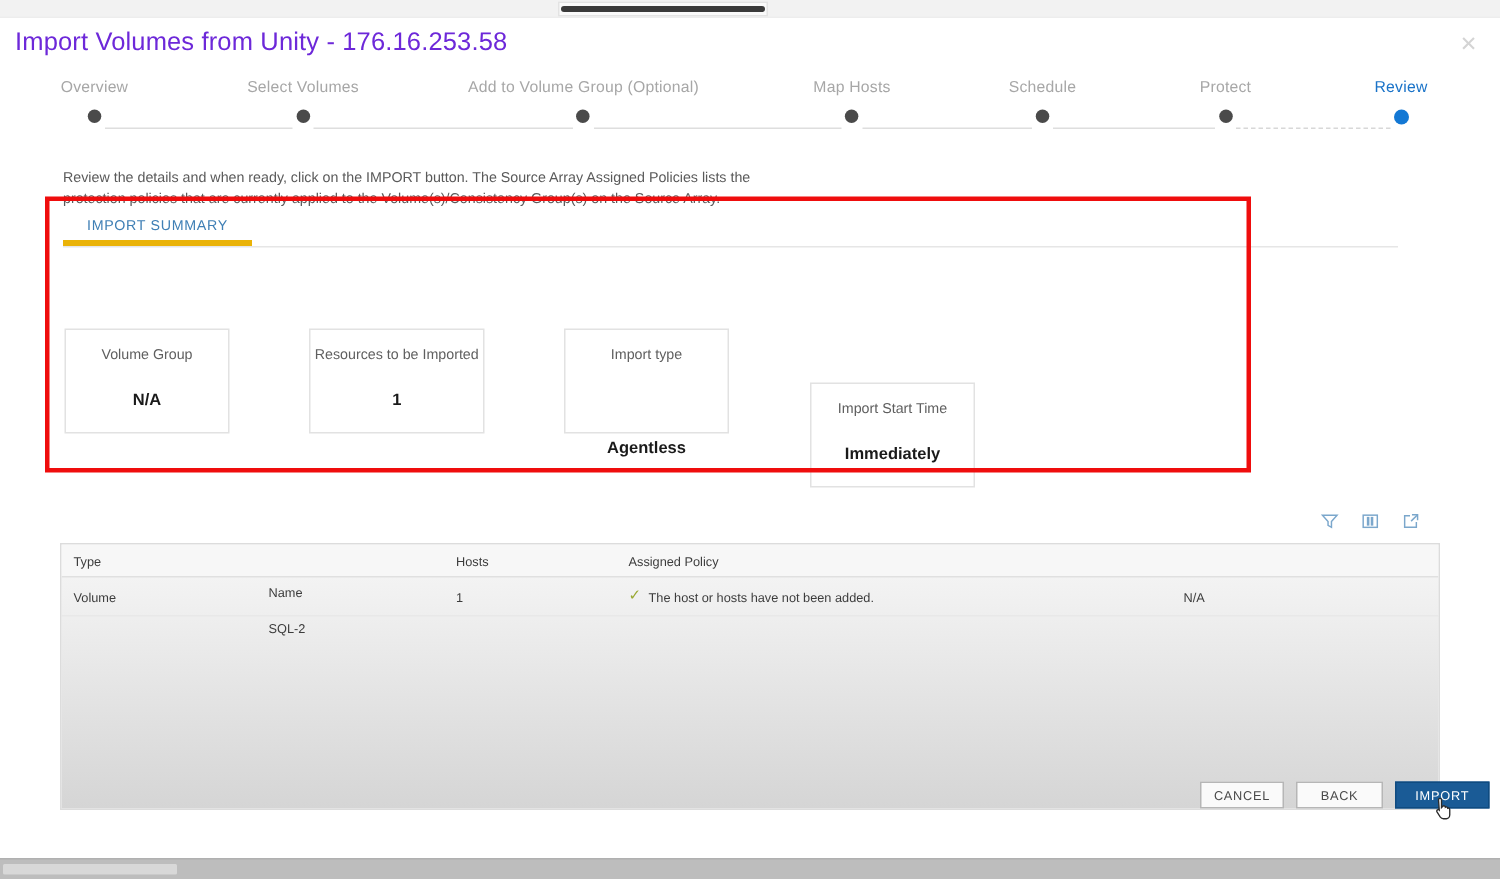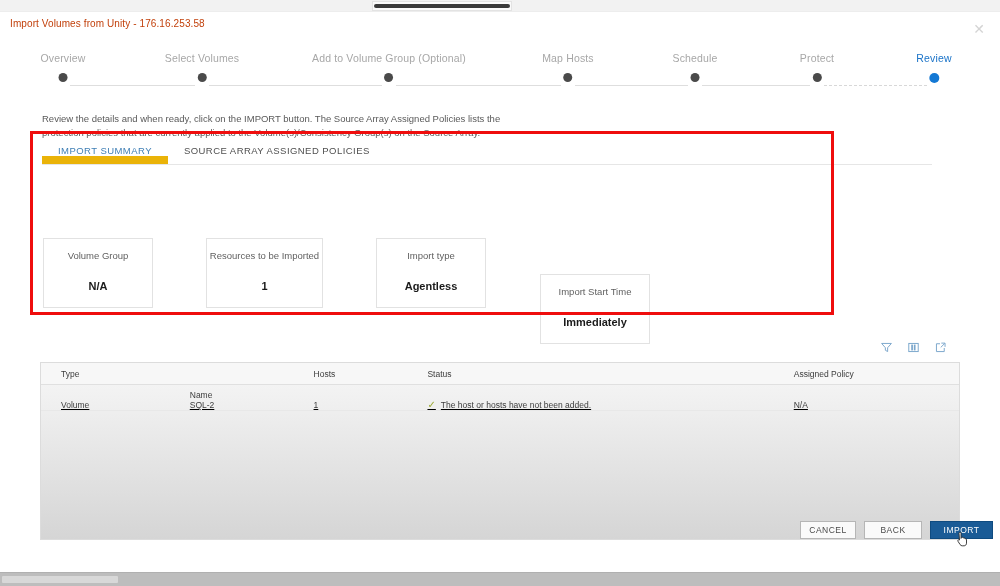--- a/index.html
+++ b/index.html
@@ -37,21 +37,21 @@
     background: #ffffff;
   }
 
   
   #title-bar {
     position: absolute; top: 0; left: 0;
     width: 1000px; height: 34px;
   }
   #page-title {
     position: absolute; left: 10px; top: 6px;
-    font-size: 10px; color: #c2410c; letter-spacing: .1px;
+    font-size: 17px; color: #6d28d9; letter-spacing: .1px;
   }
   #close-button {
     position: absolute; right: 12px; top: 8px;
     width: 18px; height: 18px;
     display: flex; align-items: center; justify-content: center;
     color: #d4d4d4; font-size: 14px; line-height: 1;
     cursor: pointer; user-select: none;
   }
 
   
@@ -105,25 +105,25 @@
     position: absolute; top: 131px; left: 42px;
     width: 890px; height: 22px;
     border-bottom: 1px solid #e6e6e6;
     display: flex;
   }
   .tab {
     font-size: 9.5px; letter-spacing: .45px;
     color: #4f4f4f; padding: 2px 16px 6px;
     cursor: pointer; white-space: nowrap;
   }
-  .tab.active { color: #3f7fb5; border-bottom: 8px solid #eab308; }
+  .tab.active { color: #3f7fb5; border-bottom: 4px solid #eab308; }
 
   
   #summary-cards {
-    position: absolute; top: 226px; left: 0;
+    position: absolute; top: 207px; left: 0;
     width: 900px; height: 70px;
   }
   .card {
     position: absolute; top: 0;
     height: 70px;
     border: 1px solid #e2e2e2;
     background: #fff;
     display: flex; flex-direction: column;
     align-items: center; justify-content: flex-start;
   }
@@ -158,29 +158,28 @@
   #table-header {
     display: flex; height: 22px; align-items: center;
     border-bottom: 1px solid #e0e0e0;
     background: #f7f7f7;
   }
   #table-header .th {
     font-size: 8.5px; color: #3c3c3c; padding-left: 8px;
     white-space: nowrap;
   }
   .table-row {
-    display: flex; height: 26px; align-items: flex-end;
+    display: flex; height: 26px; align-items: center;
     border-bottom: 1px solid #e8e8e8;
-    text-decoration: underline;
   }
   .table-row .td {
     font-size: 8.5px; color: #3c3c3c; padding-left: 8px;
     white-space: nowrap; display: flex; align-items: center; gap: 5px;
   }
-  .col-type   { width: 130px; margin-left: 12px; }
+  .col-type   { width: 130px; }
   .col-name   { width: 125px; margin-top: 42px; }
   .col-hosts  { width: 115px; }
   .col-status { width: 370px; }
   .col-policy { width: 175px; }
   .check-icon { color: #9aa832; font-size: 10px; line-height: 1; }
 
   
   #footer {
     position: absolute; bottom: 0; left: 0;
     width: 1000px; height: 42px;
@@ -271,35 +270,34 @@
         <div class="step-dot"></div>
       </div>
       <div class="step active" style="left: 934px;">
         <div class="step-label">Review</div>
         <div class="step-dot"></div>
       </div>
     </div>
 
   <div id="tabs">
       <div class="tab active">IMPORT SUMMARY</div>
-      <div class="tab">SOURCE ARRAY ASSIGNED POLICIES</div>
     </div>
 
   <div id="highlight-box" style="border-color: rgb(239, 13, 13);"></div>
 
   <div id="summary-cards">
       <div class="card" style="left: 43px; width: 110px;">
         <div class="card-label">Volume Group</div>
         <div class="card-value">N/A</div>
       </div>
       <div class="card" style="left: 206px; width: 117px;">
         <div class="card-label">Resources to be Imported</div>
         <div class="card-value">1</div>
       </div>
-      <div class="card" style="left: 376px; width: 110px;">
+      <div class="card" style="left: 376px; width: 110px; gap: 32px;">
         <div class="card-label">Import type</div>
         <div class="card-value">Agentless</div>
       </div>
       <div class="card" style="left: 540px; width: 110px; margin-top: 36px;">
         <div class="card-label">Import Start Time</div>
         <div class="card-value">Immediately</div>
       </div>
     </div>
 
   <div id="table-toolbar">
@@ -322,21 +320,20 @@
           <path d="M13.2 3L8.3 7.9" stroke="#7ba7cc" stroke-width="1.2"></path>
         </svg>
     </div>
   </div>
 
   <div id="data-table">
     <div id="table-header">
         <div class="th col-type">Type</div>
         <div class="th col-name">Name</div>
         <div class="th col-hosts">Hosts</div>
-        <div class="th col-status">Status</div>
         <div class="th col-policy">Assigned Policy</div>
       </div>
     <div id="table-body">
         <div class="table-row">
           <div class="td col-type">Volume</div>
           <div class="td col-name">SQL-2</div>
           <div class="td col-hosts">1</div>
           <div class="td col-status">
             <span class="check-icon">✓</span>
             <span>The host or hosts have not been added.</span>

